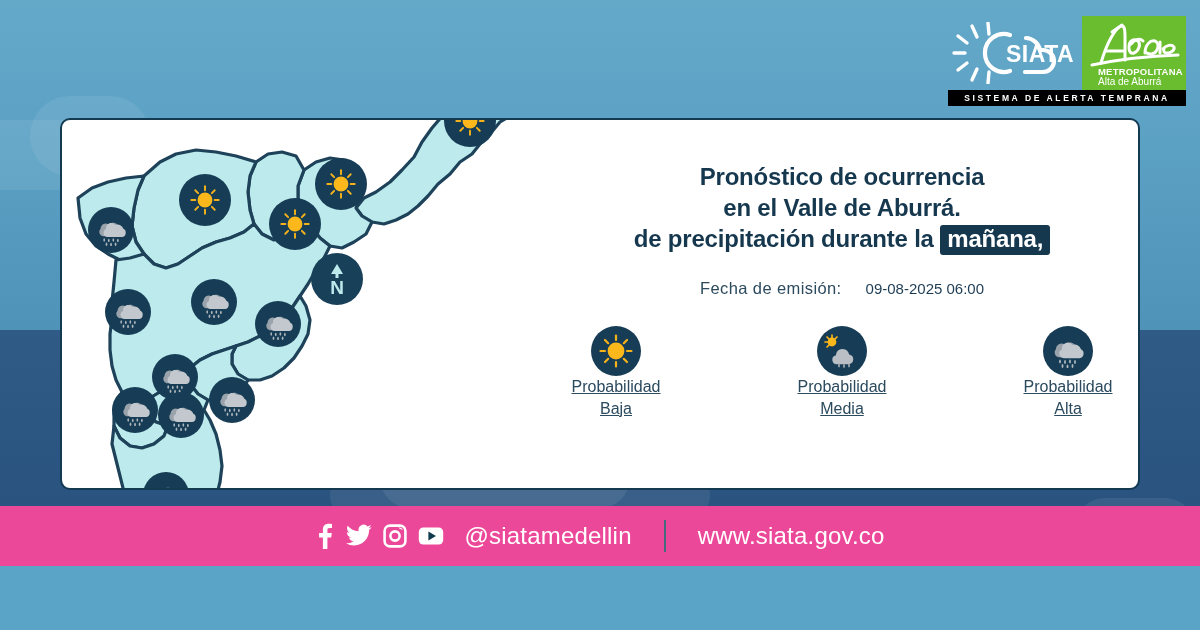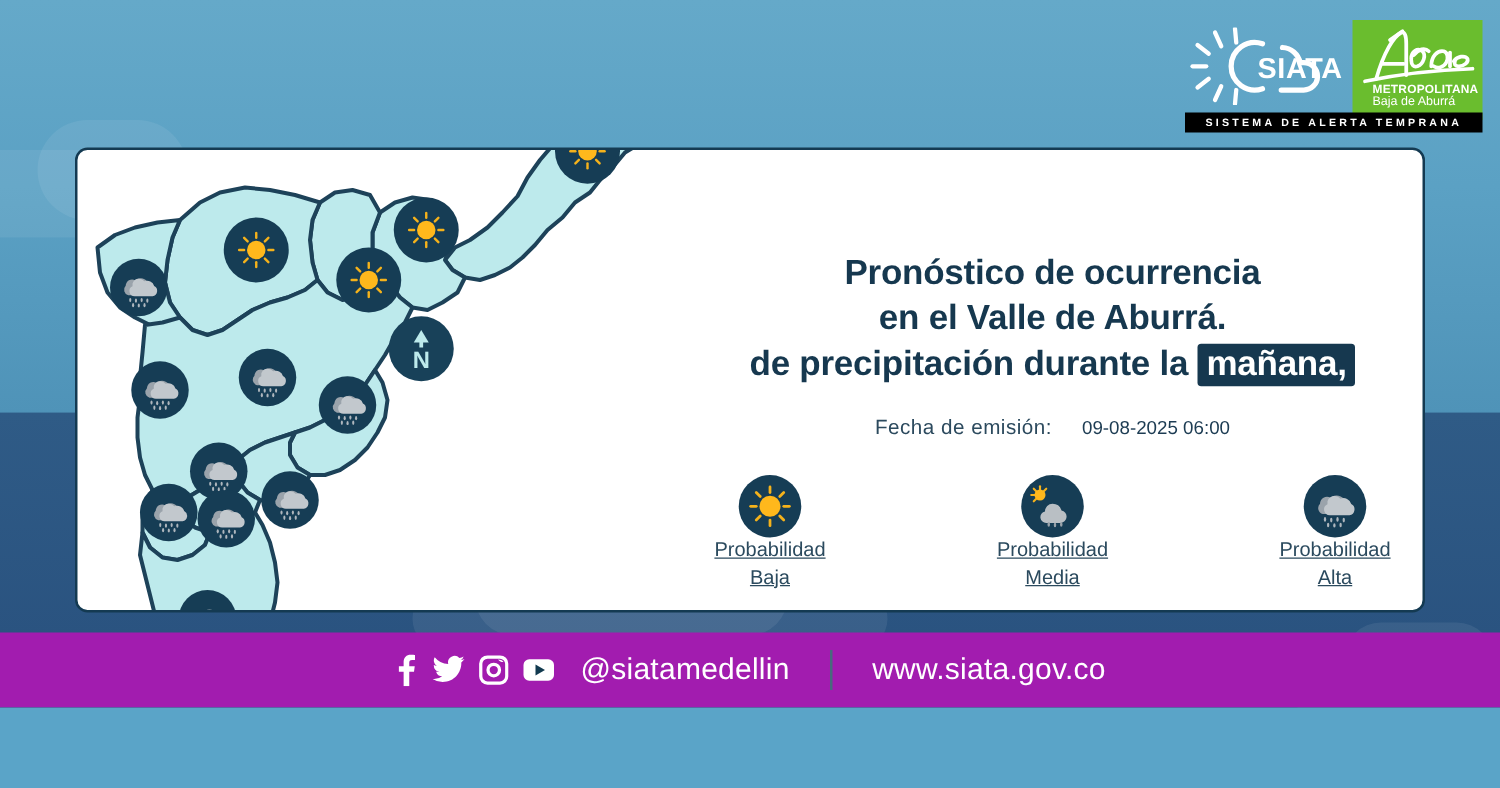--- a/index.html
+++ b/index.html
@@ -89,22 +89,22 @@
     background:#184159;transform:translate(-50%,-50%);
     display:flex;align-items:center;justify-content:center;
   }
 
   
   .right{
     position:absolute;left:480px;top:0;width:600px;height:368px;
     text-align:center;
   }
   .headline{
-    margin:0;padding-top:80px;
-    color:#16384f;font-size:28px;font-weight:bold;line-height:1.30;
+    margin:0;padding-top:41px;
+    color:#16384f;font-size:24px;font-weight:bold;line-height:1.30;
     letter-spacing:-.2px;
   }
   .hl-line{display:block;}
   .hl-hi{
     background:#16384f;color:#ffffff;padding:1px 7px 3px 7px;border-radius:3px;
     display:inline-block;line-height:1.08;
   }
   .emitline{
     margin-top:24px;color:#2c4a5e;font-size:16.5px;
     display:flex;align-items:baseline;justify-content:center;gap:24px;
@@ -121,21 +121,21 @@
     display:flex;align-items:center;justify-content:center;
   }
   .legend-label{
     color:#2b4a5e;font-size:16px;line-height:1.35;text-decoration:underline;
   }
   .legend-label b{font-weight:normal;display:block;}
 
   
   .footer{
     position:absolute;left:0;bottom:0;width:1200px;height:60px;
-    background:#a21caf;display:flex;align-items:center;justify-content:center;
+    background:#ec4899;display:flex;align-items:center;justify-content:center;
   }
   .footer-inner{display:flex;align-items:center;gap:20px;}
   .social{display:flex;align-items:center;gap:11px;}
   .social span{display:flex;align-items:center;}
   .handle{color:#fff;font-size:24px;letter-spacing:.2px;}
   .divider{width:2px;height:32px;background:#486a7d;margin:0 12px;}
   .weburl{color:#fff;font-size:24px;letter-spacing:.2px;}
 </style>
 </head>
 <body>
@@ -182,21 +182,21 @@
             <path d="M49 24 C53 19 58 18 61 21"></path>
             <path d="M63 33 C63 25 68 20 73 21 C76 22 77 26 75 30 C73 34 68 35 65 33"></path>
             <path d="M78 22 L78 33"></path>
             <path d="M81 29 C84 25 90 24 92 27 C93 30 89 33 85 33 C82 33 81 31 82 29"></path>
             <path d="M10 45 C34 40 66 36 96 35"></path>
           </g>
         </svg>
       </div>
       <div class="amva-sub">
         <span class="l1">METROPOLITANA</span>
-        <span class="l2">Baja de Aburrá</span>
+        <span class="l2">Alta de Aburrá</span>
       </div>
     </div>
 
     <div class="siata-tag">SISTEMA DE ALERTA TEMPRANA</div>
   </div>
 
   <div class="card">
 
     <div class="map-wrap">
       <svg class="map-svg" width="520" height="630" viewBox="0 0 520 630">

